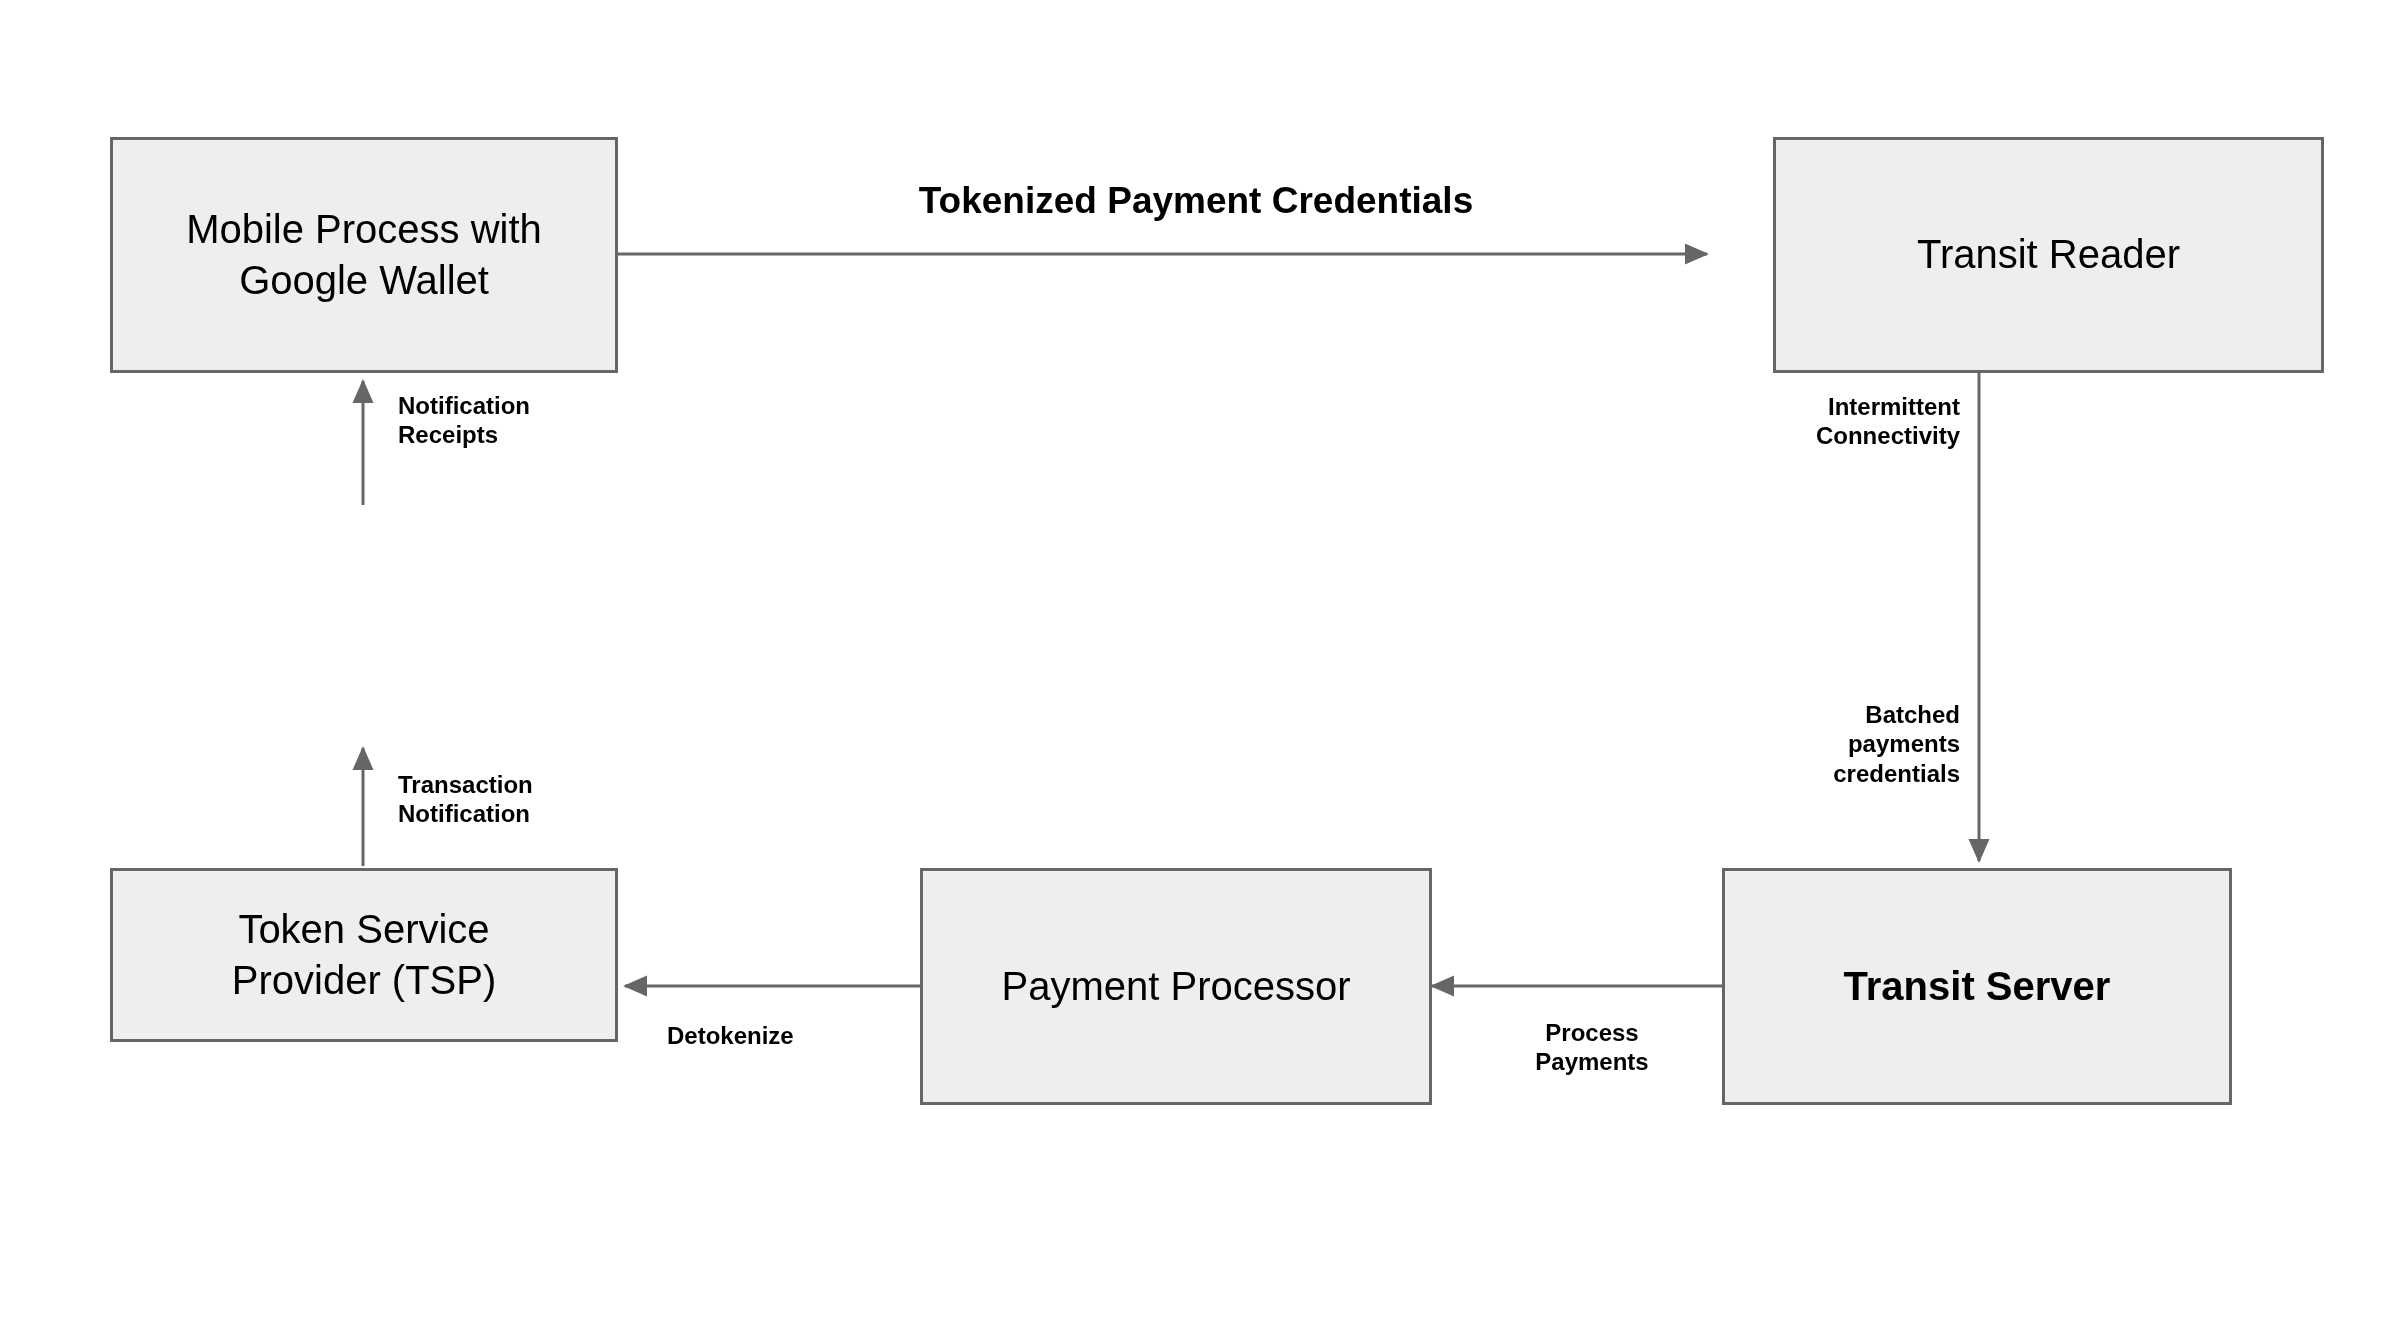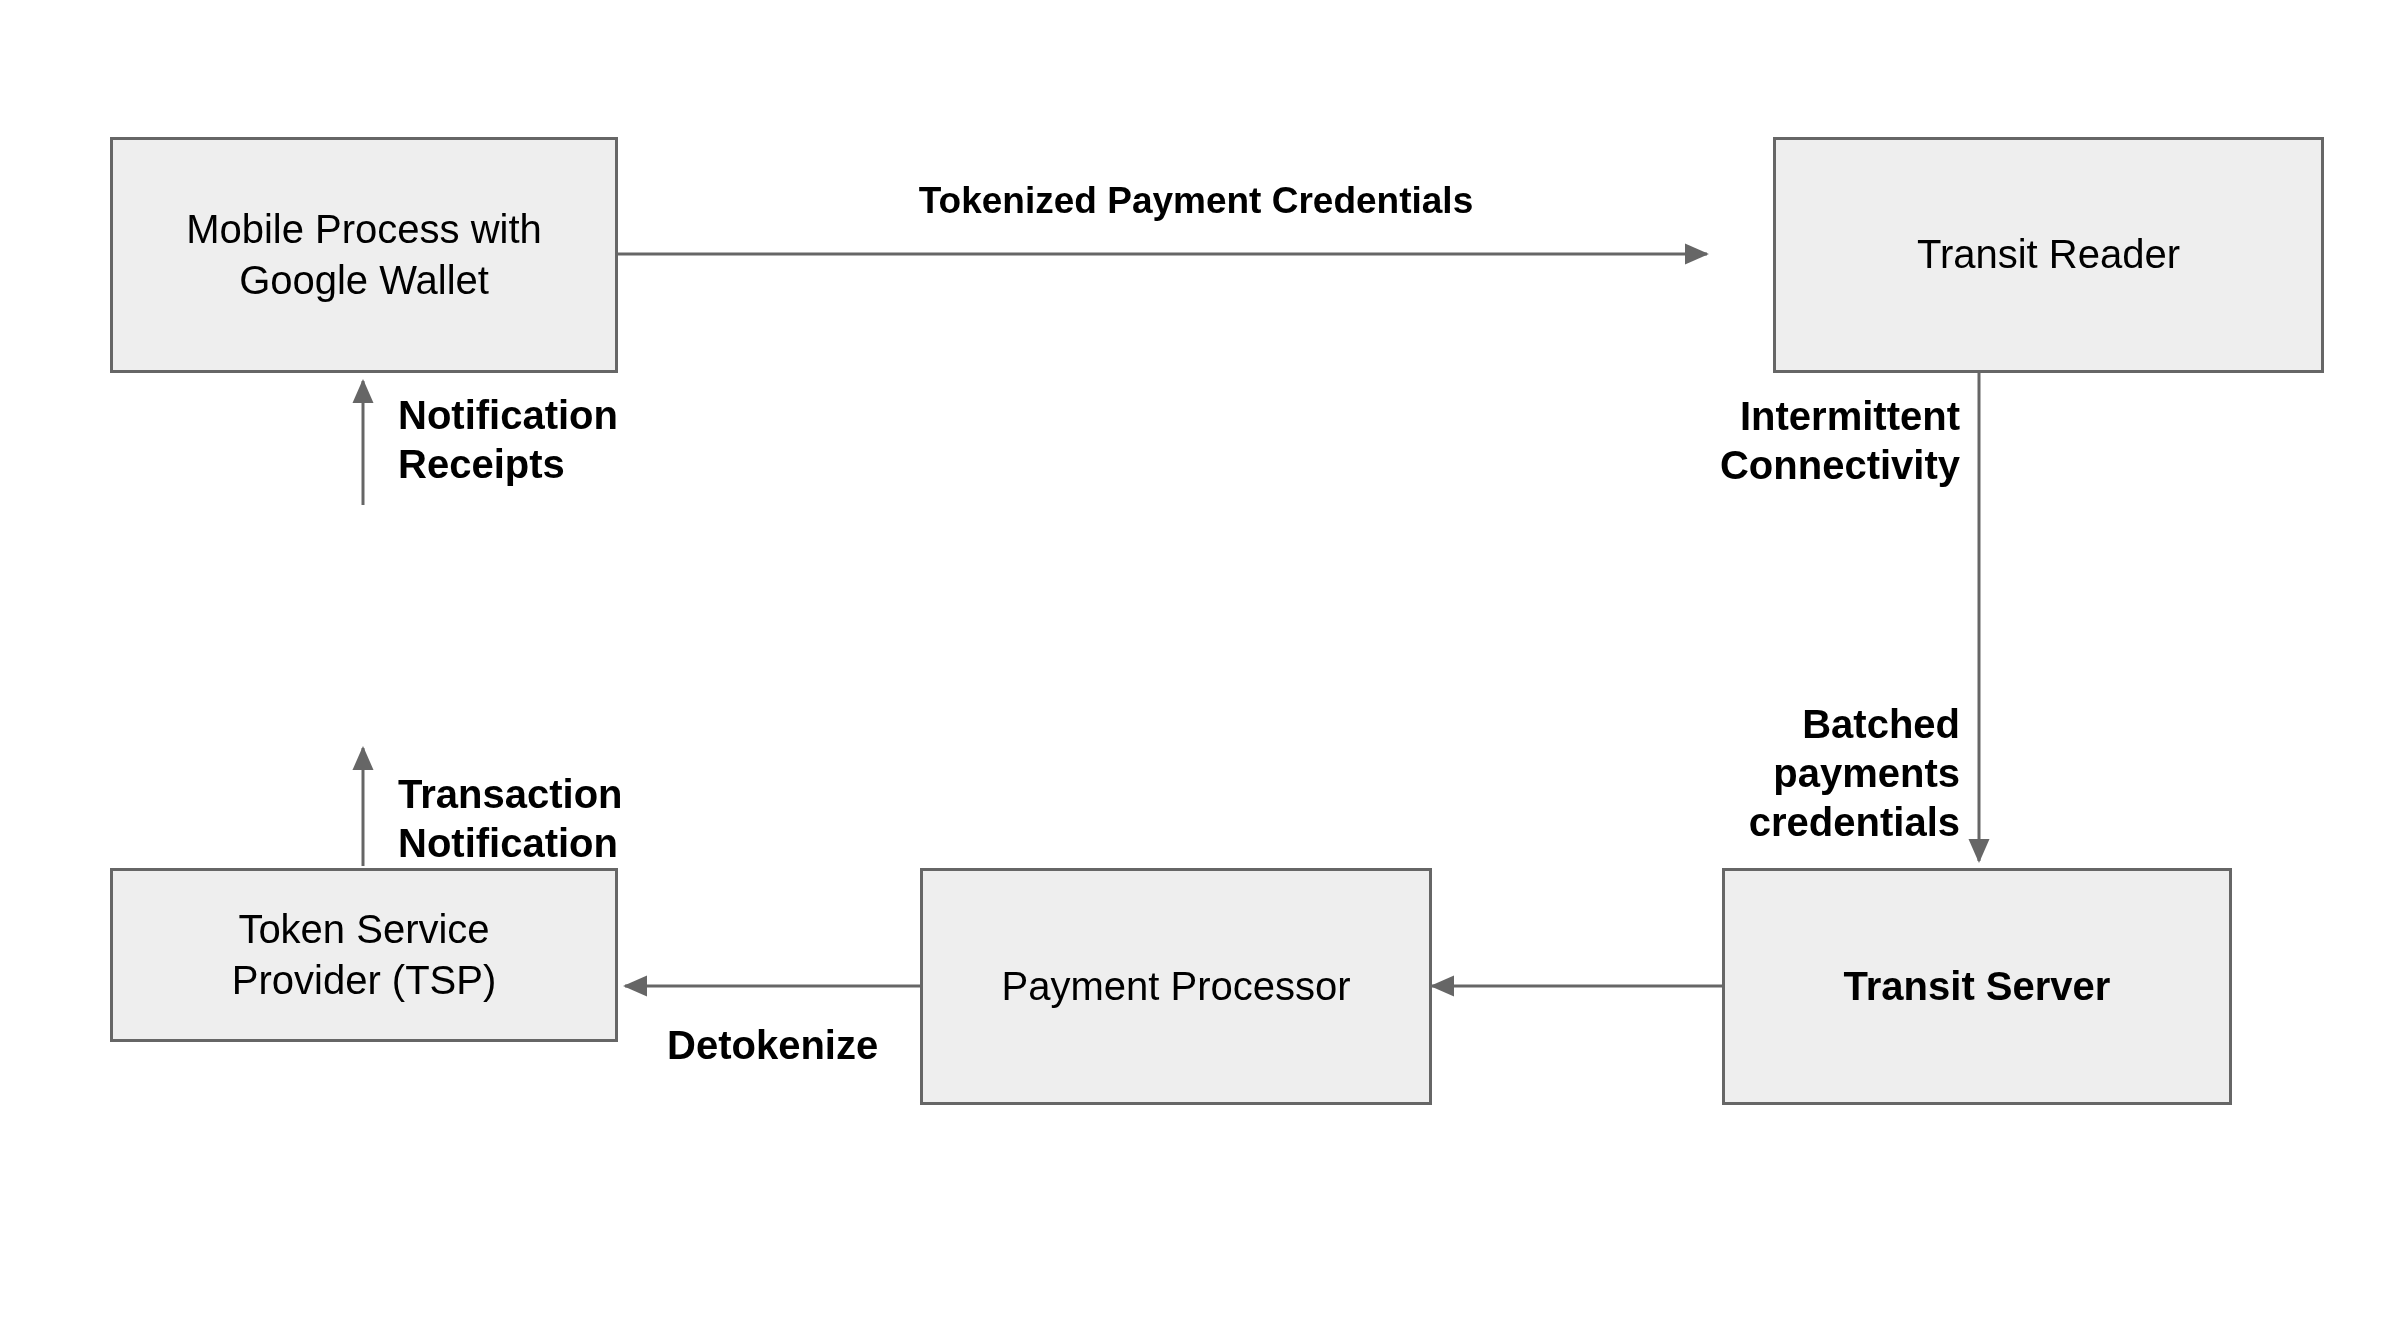--- a/index.html
+++ b/index.html
@@ -28,21 +28,21 @@
     font-size: 40px;
     font-weight: 400;
     line-height: 1.28;
     white-space: pre-line;
     letter-spacing: 0px;
   }
   .edge-label {
     position: absolute;
     color: #000000;
     font-weight: bold;
-    font-size: 40px;
+    font-size: 24px;
     line-height: 1.22;
     white-space: pre-line;
   }
   .edge-label.big {
     font-size: 37px;
   }
   .edge-label.center { text-align: center; }
   .edge-label.right  { text-align: right; }
   .edge-label.left   { text-align: left; }
   svg.wires {
@@ -107,20 +107,22 @@
 
   <div class="edge-label big center" style="left:836px; top:178px; width:720px;">Tokenized Payment Credentials</div>
 
   <div class="edge-label right" style="left:1479px; top:392px; width:481px;">Intermittent
 Connectivity</div>
 
   <div class="edge-label right" style="left:1479px; top:700px; width:481px;">Batched
 payments
 credentials</div>
 
+  <div class="edge-label center" style="left:1452px; top:1018px; width:280px;">Process
+Payments</div>
 
   <div class="edge-label left" style="left:667px; top:1021px; width:300px;">Detokenize</div>
 
   <div class="edge-label left" style="left:398px; top:770px; width:340px;">Transaction
 Notification</div>
 
   <div class="edge-label left" style="left:398px; top:391px; width:340px;">Notification
 Receipts</div>
 
 </div>

